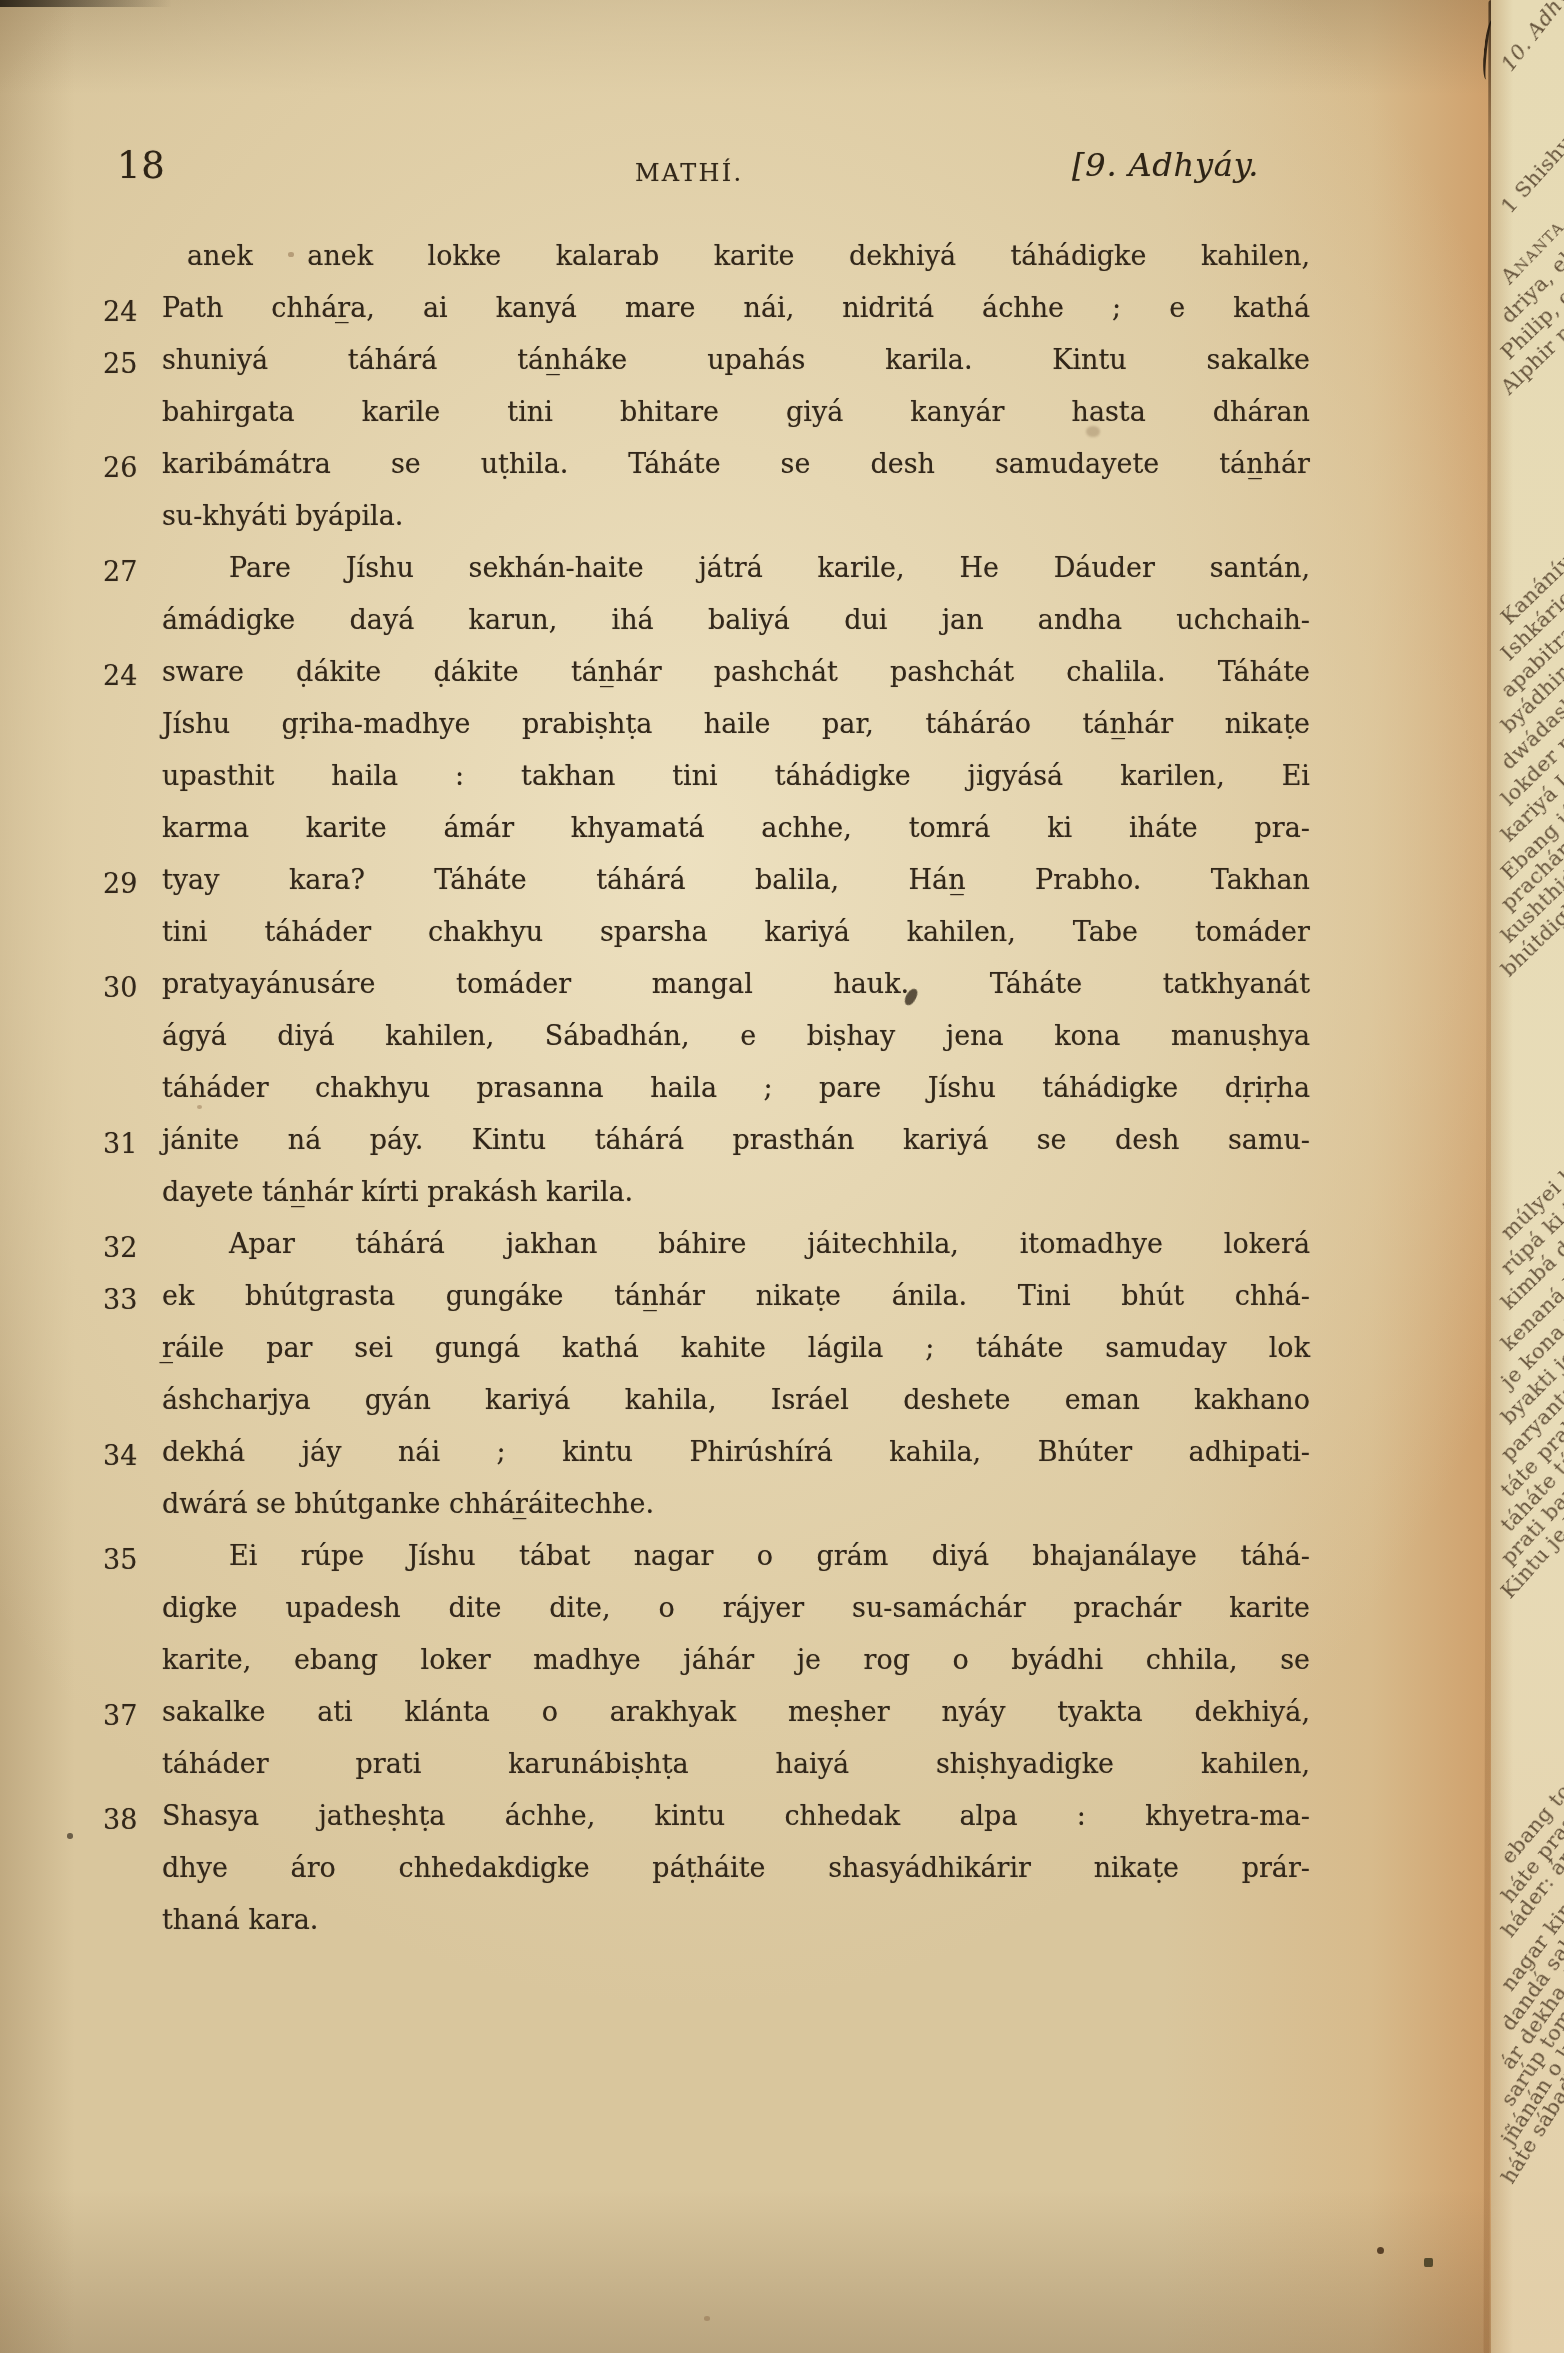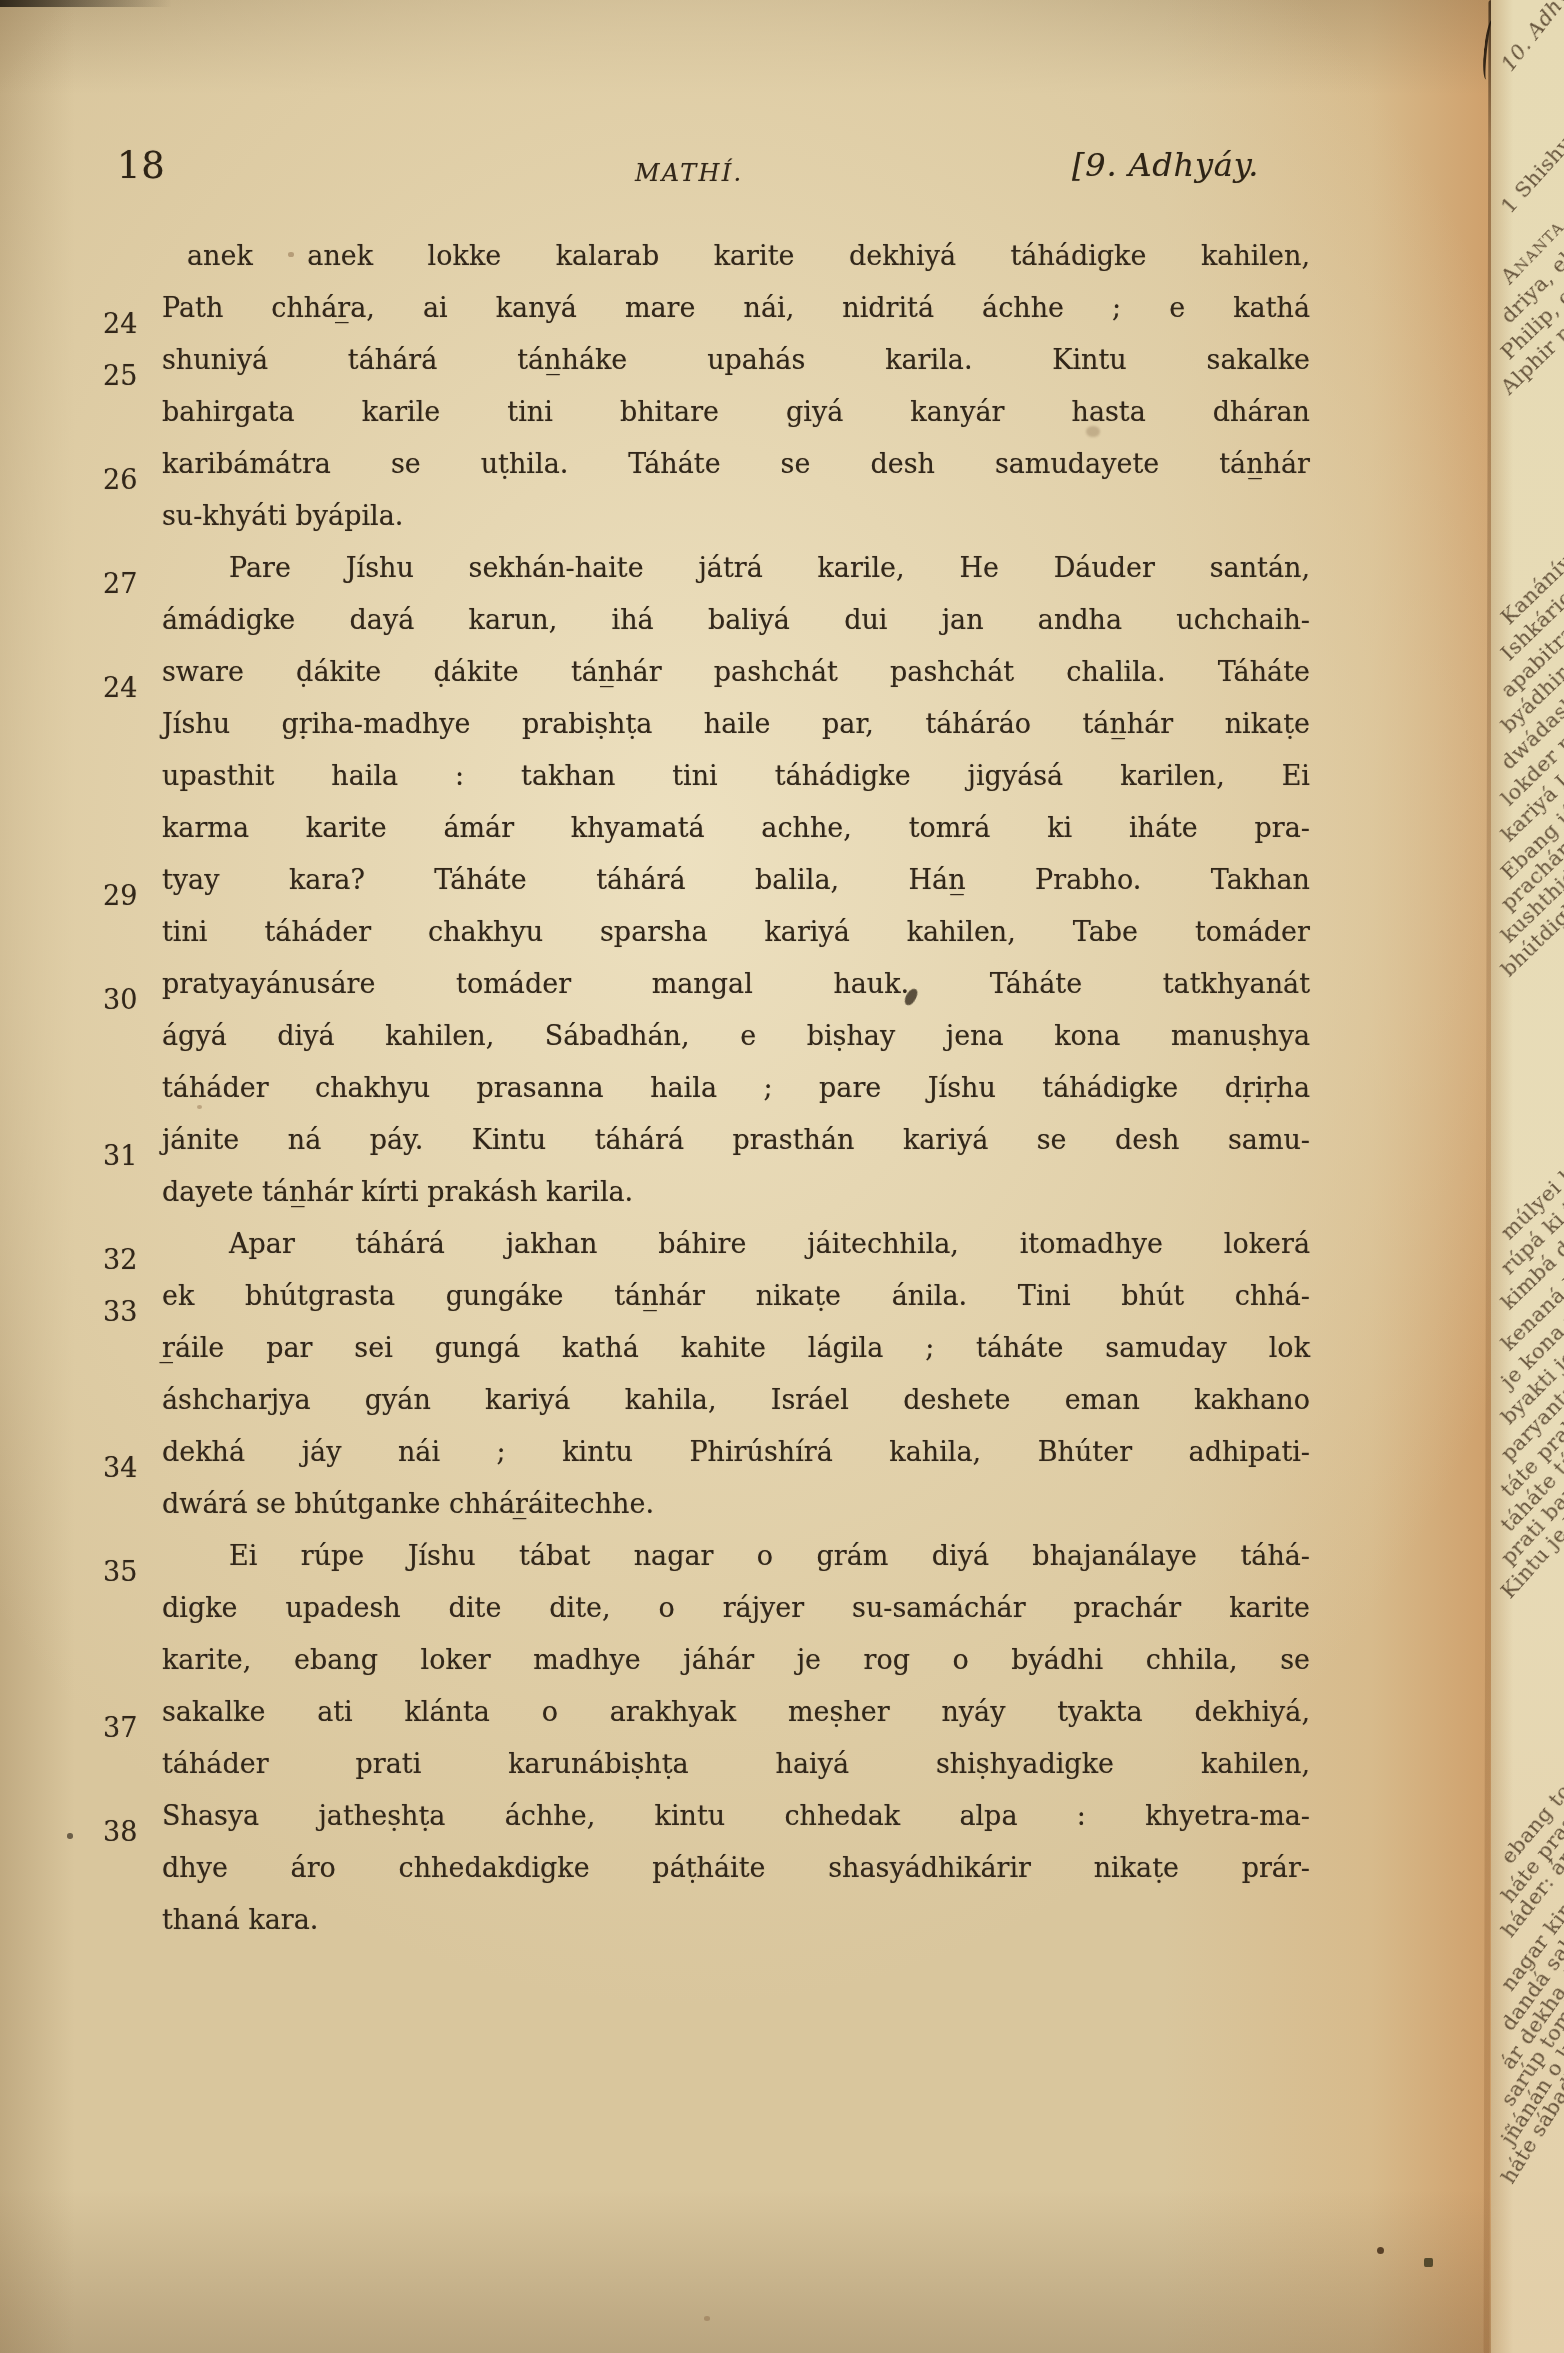--- a/index.html
+++ b/index.html
@@ -57,21 +57,20 @@
   
   .page-number{
     position:absolute;left:117px;top:144px;
     font-size:37px;color:#2e2416;letter-spacing:0.8px;
     text-shadow:0 0 0.8px rgba(46,36,22,.5);
   }
   .running-title{
     position:absolute;left:635px;top:159px;
     font-size:24px;color:#33281a;letter-spacing:2.3px;
     text-shadow:0 0 0.8px rgba(46,36,22,.4);
-    font-style:italic;
   }
   .chapter-header{
     position:absolute;left:1072px;top:146px;
     font-style:italic;font-size:32px;color:#2e2416;letter-spacing:0.8px;
     text-shadow:0 0 0.8px rgba(46,36,22,.4);
   }
   
   #text-block{
     position:absolute;left:162px;top:230px;width:1148px;
     font-size:27px;color:#32271a;
@@ -79,21 +78,21 @@
   }
   .line{
     position:relative;height:52px;line-height:52px;
     text-align:justify;text-align-last:justify;
     white-space:normal;
   }
   .line.no-just{text-align:left;text-align-last:left;}
   .line.ind-small .ltext{padding-left:25px;}
   .line.ind-para .ltext{padding-left:67px;}
   .vnum{
-    position:absolute;left:-59px;top:16px;width:56px;
+    position:absolute;left:-59px;top:4px;width:56px;
     text-align:left;text-align-last:left;
   }
   
   .ink-smudge{
     position:absolute;left:906px;top:988px;width:10.2px;height:18px;
     background:rgba(44,33,20,.75);border-radius:60% 40% 55% 45%;
     transform:rotate(24deg);filter:blur(0.4px);
   }
   .speck{position:absolute;border-radius:50%;background:rgba(95,55,25,.65);}
   .sp1{left:288px;top:252px;width:5.5px;height:4.7px;opacity:.5;}

